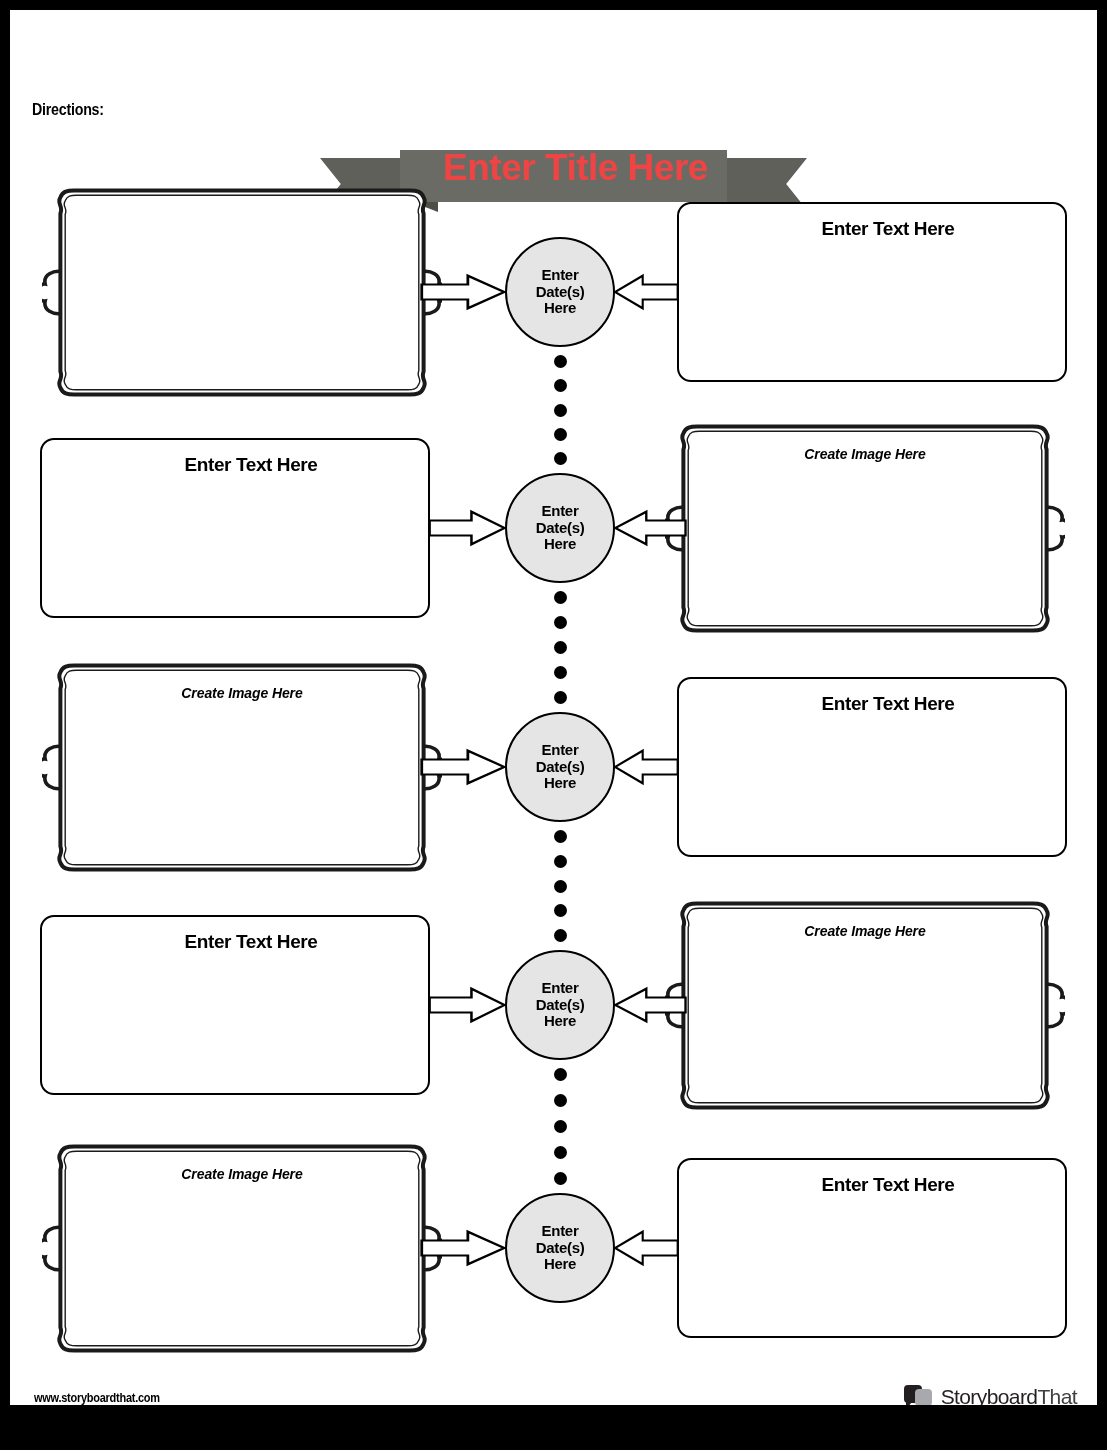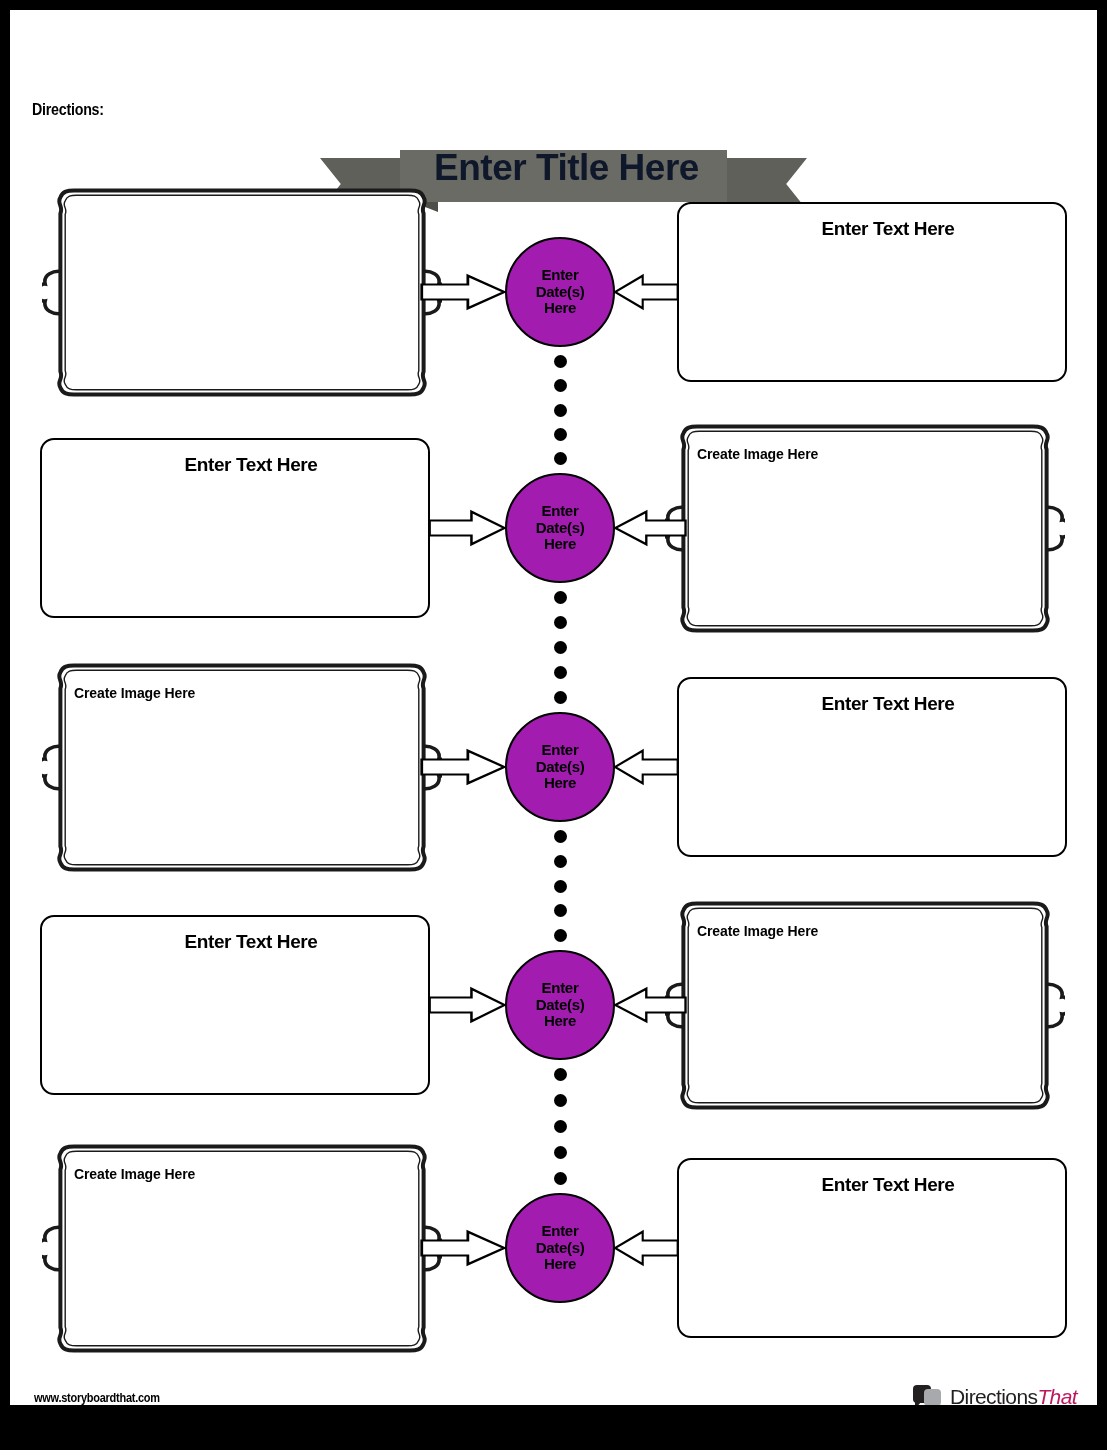--- a/index.html
+++ b/index.html
@@ -84,24 +84,24 @@
   #banner-fold-left  { left: 82px;  clip-path: polygon(0 0, 100% 0, 100% 100%); }
   #banner-fold-right { right: 82px; clip-path: polygon(0 0, 100% 0, 0 100%); }
   #banner-center {
     position: absolute;
     left: 80px; top: 0;
     width: 327px; height: 52px;
     background: #6b6b65;
   }
   #banner-title {
     position: absolute;
-    left: 83px; top: 0;
+    left: 92px; top: 0;
     width: 327px; height: 36px;
     display: flex; align-items: center; justify-content: center;
-    color: #0f172a;
+    color: #ef4444;
     font-size: 37px;
     font-weight: bold;
     letter-spacing: -0.5px;
     white-space: nowrap;
   }
 
   
   .plain-box {
     position: absolute;
     border: 2.2px solid #000;
@@ -119,32 +119,33 @@
   }
   .label-text  { top: 14px; font-size: 19px; letter-spacing: -0.4px; }
   .label-image { top: 14px; font-size: 14px; letter-spacing: -0.1px; }
 
   
   .ornate { position: absolute; }
   .ornate svg { display: block; width: 100%; height: 100%; }
   .ornate .ol-label {
     position: absolute;
     left: 8%; width: 84%;
-    text-align: left;
+    text-align: center;
     font-weight: bold;
     white-space: nowrap;
     color: #000;
+    font-style: italic;
   }
 
   
   .circle {
     position: absolute;
     border: 2.3px solid #000;
     border-radius: 50%;
-    background: #a21caf;
+    background: #e5e5e5;
     display: flex;
     align-items: center;
     justify-content: center;
   }
   .circle-text {
     text-align: center;
     font-weight: bold;
     font-size: 15px;
     line-height: 1.12;
     letter-spacing: -0.3px;
@@ -205,21 +206,21 @@
     background: #a7a9ac;
   }
   #bubble-front::after {
     content: ""; position: absolute;
     left: 3px; bottom: -5px;
     border-left: 6px solid #a7a9ac;
     border-bottom: 6px solid transparent;
   }
   #logo-text { font-size: 21px; letter-spacing: -0.6px; white-space: nowrap; }
   #logo-storyboard { color: #231f20; }
-  #logo-that { color: #be185d; font-style: italic; }
+  #logo-that { color: #404040; }
 </style>
 </head>
 <body>
 
 <div id="page">
 
 
   <div id="directions-label">Directions:</div>
 
   <div id="banner">
@@ -555,16 +556,16 @@
   </svg>
       </div>
     </div>
 
   <div id="footer-url">www.storyboardthat.com</div>
   <div id="logo">
     <div id="logo-bubbles">
       <div id="bubble-back" class="bubble"></div>
       <div id="bubble-front" class="bubble"></div>
     </div>
-    <div id="logo-text"><span id="logo-storyboard">Directions</span><span id="logo-that">That</span></div>
+    <div id="logo-text"><span id="logo-storyboard">Storyboard</span><span id="logo-that">That</span></div>
   </div>
 
 </div>
 
 </body></html>

